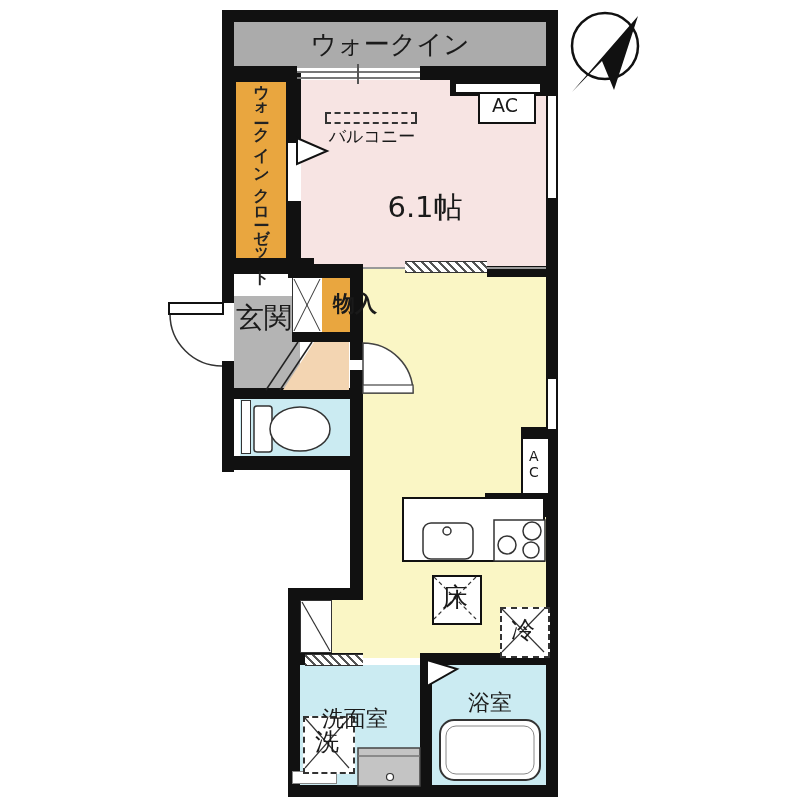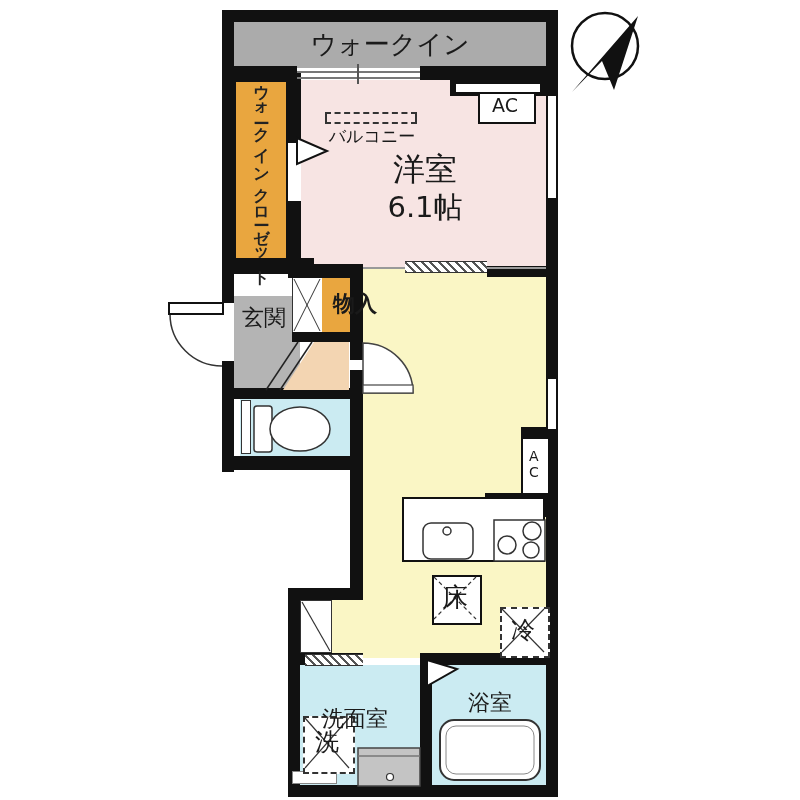--- a/index.html
+++ b/index.html
@@ -147,40 +147,37 @@
 
   <div class="lbl vtext" style="left:236px;top:96px;width:50px;height:160px;font-size:16px;font-weight:bold;color:#222;">
       <span>ウォークイン</span>
       <span>クローゼット</span>
     </div>
 
   <div class="lbl" style="left:322px;top:126px;width:100px;height:22px;font-size:17px;">
       <span>バルコニー</span>
     </div>
 
-  <div class="lbl" style="left:355px;top:152px;width:140px;height:36px;font-size:32px;">
-      <span>洋室</span>
-    </div>
   <div class="lbl" style="left:355px;top:190px;width:140px;height:34px;font-size:29px;">
       <span>6.1帖</span>
     </div>
 
   <div class="lbl" style="left:478px;top:92px;width:54px;height:28px;font-size:19px;">
       <span>AC</span>
     </div>
 
   <div class="lbl vtext" style="left:521px;top:440px;width:25px;height:48px;font-size:14px;letter-spacing:0;">
       <span>AC</span>
     </div>
 
   <div class="lbl" style="left:292px;top:290px;width:62px;height:28px;font-size:22px;font-weight:bold;padding-left:32px;">
       <span>物入</span>
     </div>
 
-  <div class="lbl" style="left:234px;top:304px;width:60px;height:28px;font-size:22px;">
+  <div class="lbl" style="left:234px;top:304px;width:60px;height:28px;font-size:28px;">
       <span>玄関</span>
     </div>
 
 
   <div class="lbl" style="left:432px;top:576px;width:46px;height:44px;font-size:26px;">
       <span>床</span>
     </div>
 
   <div class="lbl" style="left:500px;top:608px;width:46px;height:45px;font-size:24px;">
       <span>冷</span>

